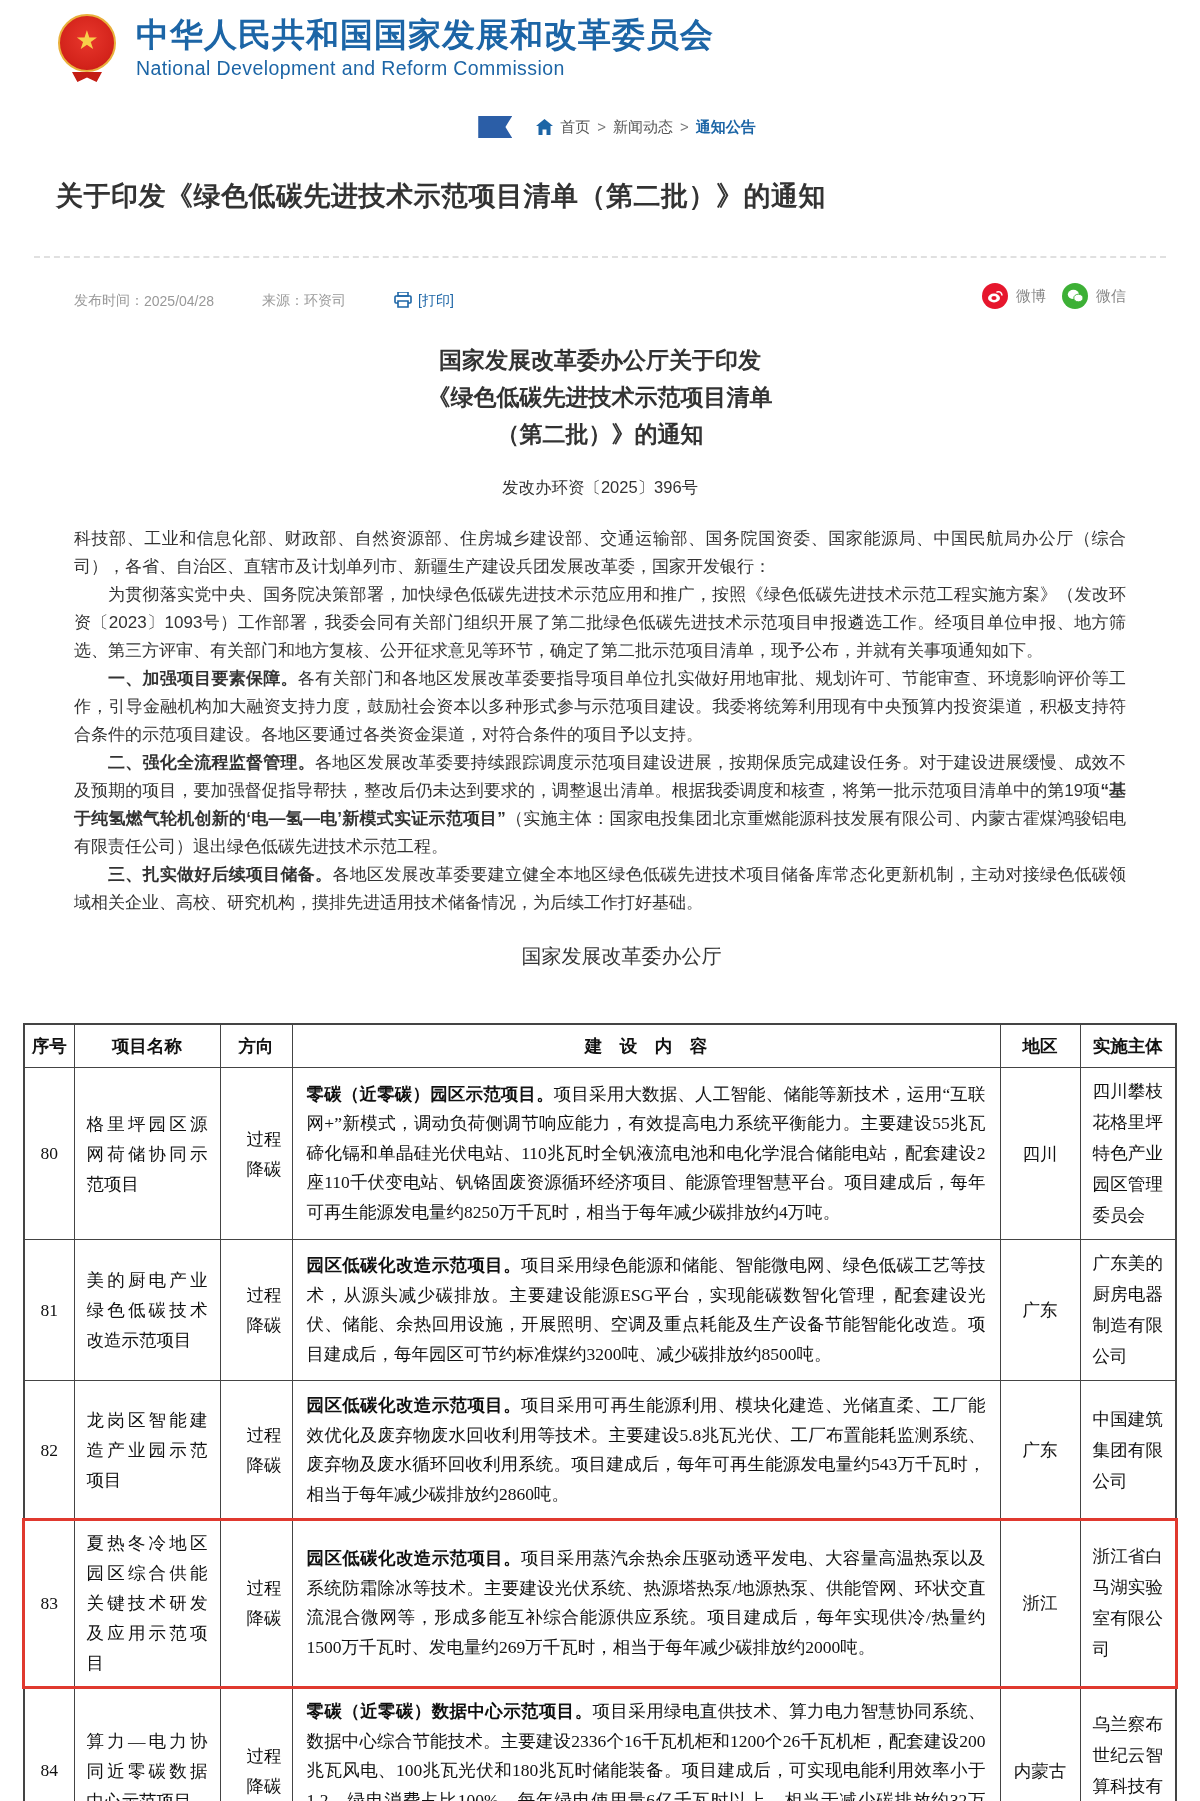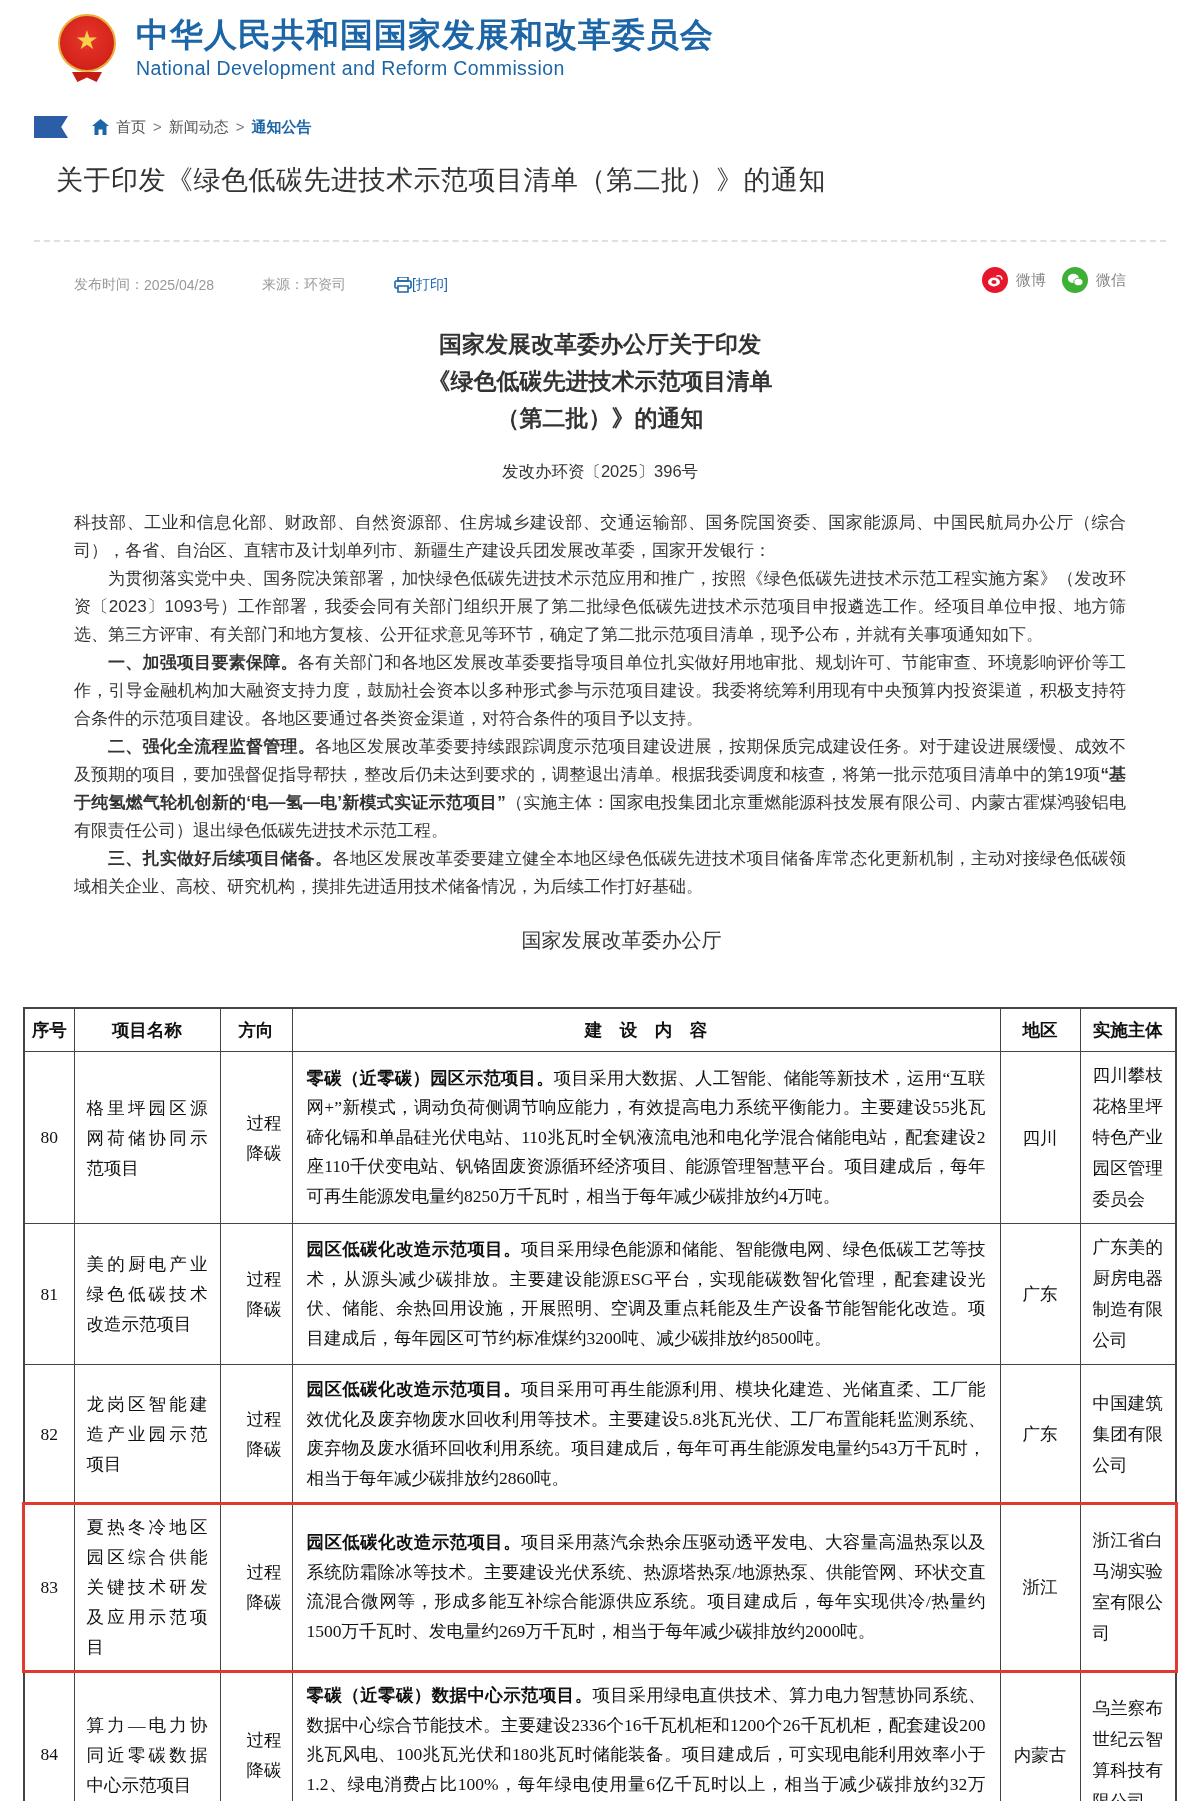--- a/index.html
+++ b/index.html
@@ -27,36 +27,36 @@
     background:#c41d14; clip-path:polygon(0 0,100% 0,82% 100%,50% 55%,18% 100%);
   }
   .site-title .cn {
     font-size:33px; font-weight:bold; color:#1c65a6; letter-spacing:1px; line-height:1.15;
   }
   .site-title .en {
     font-size:19.5px; color:#1c65a6; margin-top:3px; letter-spacing:0.4px;
   }
 
   
-  .breadcrumb-row { display:flex; align-items:center; margin:34px 0 0 34px; font-size:15px; color:#555; }
+  .breadcrumb-row { display:flex; align-items:center; margin:34px 0 0 34px; font-size:15px; color:#555;justify-content:center; }
   .flag {
     width:34px; height:22px; background:#2b5ea7; margin-right:24px;
     clip-path:polygon(0 0,100% 0,80% 50%,100% 100%,0 100%);
   }
   .home-icon { display:inline-flex; margin-right:7px; }
   .bc-sep { margin:0 7px; color:#777; }
   .bc-item { color:#555; cursor:pointer; }
   .bc-item.bc-last { color:#1c65a6; font-weight:bold; }
 
   
-  .article-title { margin:24px 56px 0; font-size:27px; font-weight:normal; color:#333; letter-spacing:0.5px; }
+  .article-title { margin:40px 56px 0; font-size:27px; font-weight:bold; color:#333; letter-spacing:0.5px; }
   .dashed-divider { border:0; border-top:2px dashed #e0e0e0; margin:42px 34px 0; }
   .meta-row { display:flex; align-items:center; margin:24px 74px 0; font-size:14px; color:#999; }
   .meta-item { margin-right:48px; display:flex; align-items:center;margin-top:10px; }
-  .print-btn { display:flex; align-items:center; color:#1c65a6; cursor:pointer; }
+  .print-btn { display:flex; align-items:flex-start; gap:6px; color:#1c65a6; cursor:pointer; }
   .share-group { margin-left:auto; display:flex; align-items:center; gap:16px; }
   .share-btn { display:flex; align-items:center; gap:8px; cursor:pointer; }
   .share-btn .share-label { color:#888; font-size:15px; }
   .icon-circle { width:26px; height:26px; border-radius:50%; display:flex; align-items:center; justify-content:center; }
   .icon-weibo { background:#e6162d; }
   .icon-wechat { background:#3db036; }
 
   
   .doc-heading { text-align:center; font-weight:bold; font-size:23px; line-height:37px; margin-top:32px; color:#333; }
   .doc-number { text-align:center; font-size:16.5px; margin-top:24px; color:#333; }

